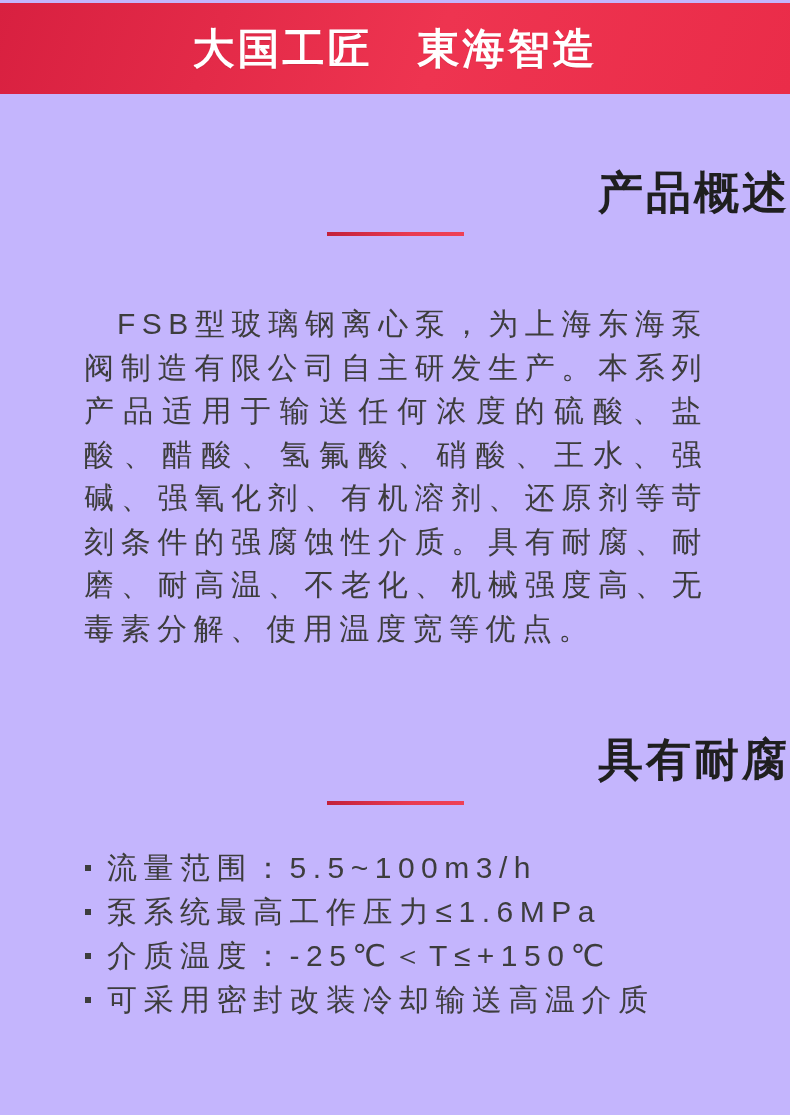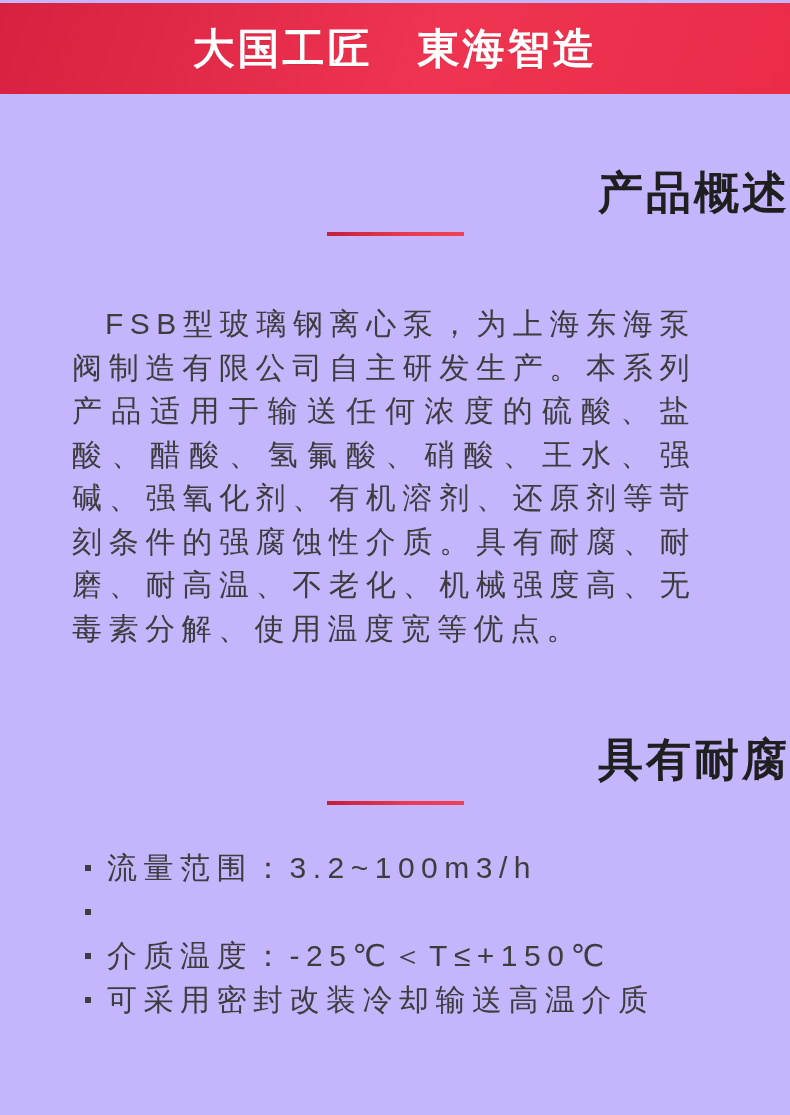--- a/index.html
+++ b/index.html
@@ -59,21 +59,21 @@
     width: 137px;
     height: 4px;
     margin: 16px auto 0 auto;
     background: linear-gradient(90deg, #c2203b 0%, #e93a52 60%, #ef4156 100%);
   }
   .section-header.second .title-underline { margin-top: 18px; }
 
   
   .description {
     position: absolute;
-    left: 72px;
+    left: 84px;
     top: 302px;
     width: 624px;
     font-size: 30px;
     line-height: 43.5px;
     letter-spacing: 6.5px;
     color: #3d3d3d;
     text-align: justify;
     text-justify: inter-character;
     text-indent: 33px;
   }
@@ -126,24 +126,25 @@
   <p class="description">FSB型玻璃钢离心泵，为上海东海泵阀制造有限公司自主研发生产。本系列产品适用于输送任何浓度的硫酸、盐酸、醋酸、氢氟酸、硝酸、王水、强碱、强氧化剂、有机溶剂、还原剂等苛刻条件的强腐蚀性介质。具有耐腐、耐磨、耐高温、不老化、机械强度高、无毒素分解、使用温度宽等优点。</p>
 
   <div class="section-header second">
     <div class="section-title">具有耐腐</div>
     <div class="title-underline"></div>
   </div>
 
   <ul class="conditions-list">
     <li>
       <span class="bullet-dot"></span>
-      <span class="condition-text">流量范围：3.2~100m3/h</span>
+      <span class="condition-text">流量范围：5.5~100m3/h</span>
     </li>
     <li>
       <span class="bullet-dot"></span>
+      <span class="condition-text">泵系统最高工作压力≤1.6MPa</span>
     </li>
     <li>
       <span class="bullet-dot"></span>
       <span class="condition-text">介质温度：-25℃＜T≤+150℃</span>
     </li>
     <li>
       <span class="bullet-dot"></span>
       <span class="condition-text">可采用密封改装冷却输送高温介质</span>
     </li>
   </ul>

